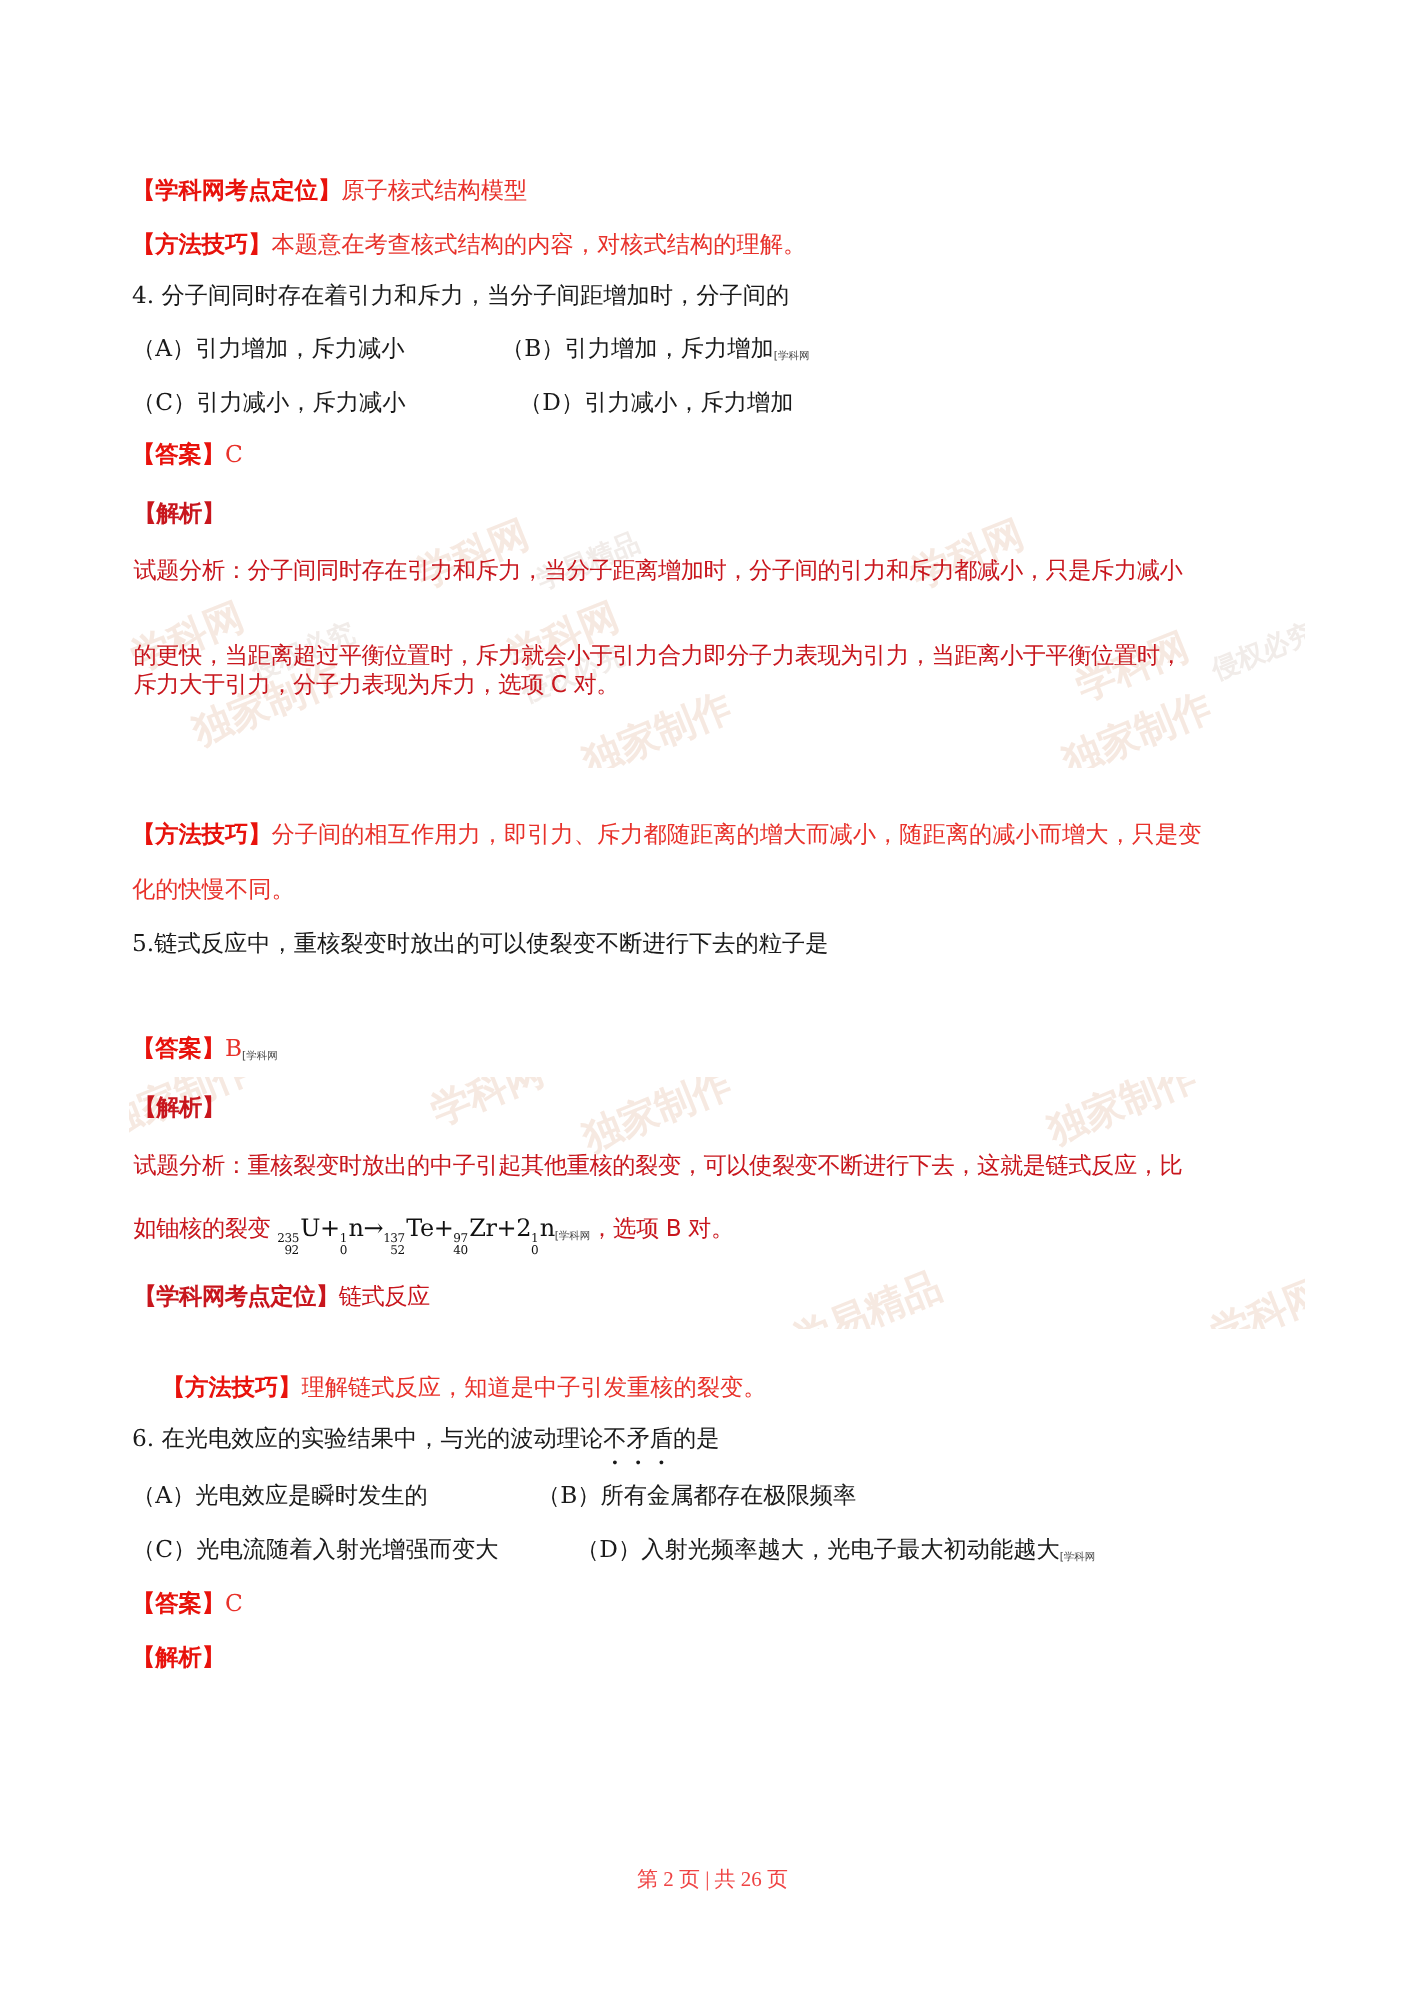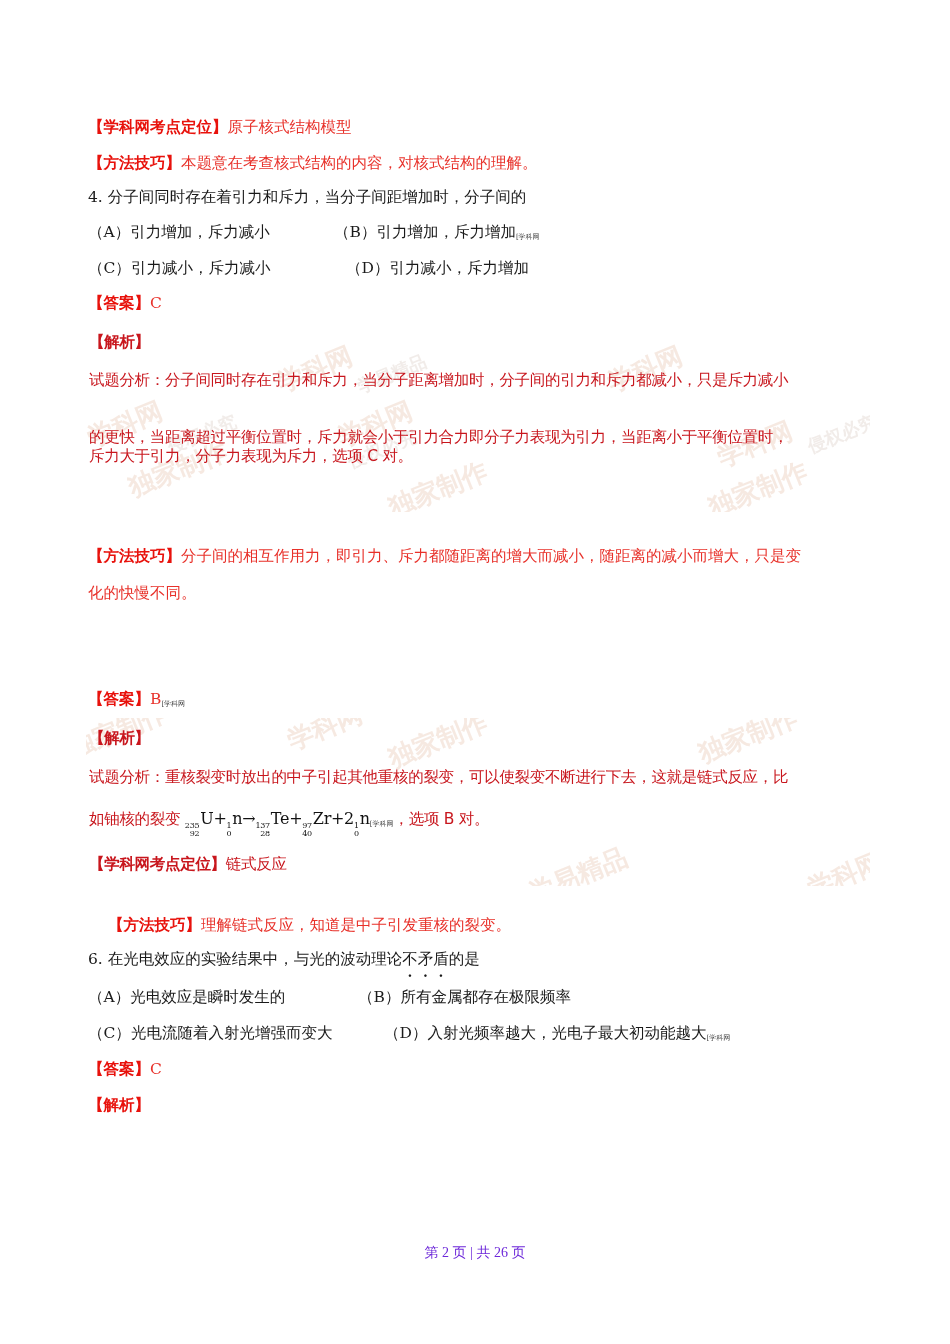--- a/index.html
+++ b/index.html
@@ -14,21 +14,21 @@
   .opt { display: inline-block; }
   .img-block { position: absolute; left: 86px; width: 784px; background: #fff; overflow: hidden; }
   .img-block .txt { position: absolute; left: 3px; font-family: "DejaVu Sans", "Liberation Sans", sans-serif;
                     font-size: 15.5px; color: #c8161d; white-space: nowrap; letter-spacing: -0.3px; }
   .img-block .txt .hd { color: #c8161d; font-weight: bold; }
   .wm { position: absolute; font-family: "DejaVu Sans", sans-serif; font-weight: bold; color: #f3e2d8;
         transform: rotate(-22deg); font-size: 26px; white-space: nowrap; opacity: 0.75; pointer-events: none; }
   .wm.small { font-size: 18px; color: #ede6e2; }
   .formula { font-family: "DejaVu Serif", "Liberation Serif", serif; color: #111; font-size: 16px; }
   .nuc { display: inline-flex; flex-direction: column; font-size: 8px; line-height: 8px; vertical-align: -4px; text-align: right; margin-right: 1px; }
-  .footer { position: absolute; left: 0; width: 950px; top: 1244px; text-align: center; font-size: 14px; color: #6d28d9;
+  .footer { position: absolute; left: 0; width: 950px; top: 1244px; text-align: center; font-size: 14px; color: #ef4444;
             font-family: "Liberation Serif", serif; }
   .emph { position: relative; }
   .emph::after { content: "."; position: absolute; left: 50%; transform: translateX(-50%); top: 12px; font-size: 14px; font-weight: bold; }
 </style>
 </head>
 <body>
 
 <div class="page">
 
   <div class="line red" style="top:117px;">
@@ -67,20 +67,21 @@
     <div class="txt" style="top:48px;">试题分析：分子间同时存在引力和斥力，当分子距离增加时，分子间的引力和斥力都减小，只是斥力减小</div>
     <div class="txt" style="top:87px;margin-top:18px;">的更快，当距离超过平衡位置时，斥力就会小于引力合力即分子力表现为引力，当距离小于平衡位置时，</div>
     <div class="txt" style="top:124px;">斥力大于引力，分子力表现为斥力，选项 C 对。</div>
   </div>
 
   <div class="line red" style="top:546px;">
     <span class="bracket">【方法技巧】</span><span>分子间的相互作用力，即引力、斥力都随距离的增大而减小，随距离的减小而增大，只是变</span>
   </div>
   <div class="line red" style="top:583px;">化的快慢不同。</div>
 
+  <div class="line black" style="top:619px;">5.链式反应中，重核裂变时放出的可以使裂变不断进行下去的粒子是</div>
   <div class="line red" style="top:689px;">
     <span class="bracket">【答案】</span><span>B</span><span class="tiny">[学科网</span>
   </div>
 
   <div class="img-block" style="top:718px; height:168px;">
     <div class="wm" style="left:200px; top:-8px;">学科网</div>
     <div class="wm" style="left:300px; top:5px;">独家制作</div>
     <div class="wm" style="left:610px; top:0px;">独家制作</div>
     <div class="wm" style="left:-20px; top:-5px;">独家制作</div>
     <div class="wm" style="left:440px; top:140px;">学易精品</div>
@@ -91,21 +92,21 @@
     <div class="txt" style="top:91px;">
       <span>如铀核的裂变</span>
       <span class="formula"><span class="nuc">
             <span>235</span>
             <span>92</span>
           </span><span>U</span><span>+</span><span class="nuc">
             <span>1</span>
             <span>0</span>
           </span><span>n</span><span>→</span><span class="nuc">
             <span>137</span>
-            <span>28</span>
+            <span>52</span>
           </span><span>Te</span><span>+</span><span class="nuc">
             <span>97</span>
             <span>40</span>
           </span><span>Zr</span><span>+2</span><span class="nuc">
             <span>1</span>
             <span>0</span>
           </span><span>n</span><span class="tiny">[学科网</span></span><span>，选项 B 对。</span>
     </div>
     <div class="txt" style="top:136px;"><span class="hd">【学科网考点定位】</span><span>链式反应</span></div>
   </div>

